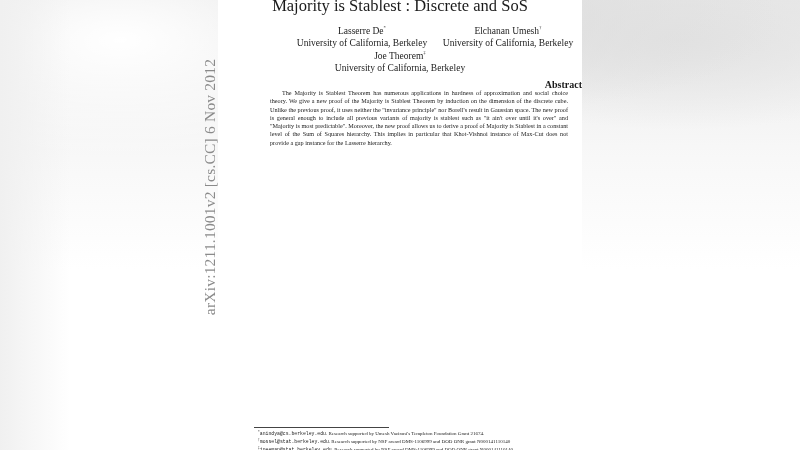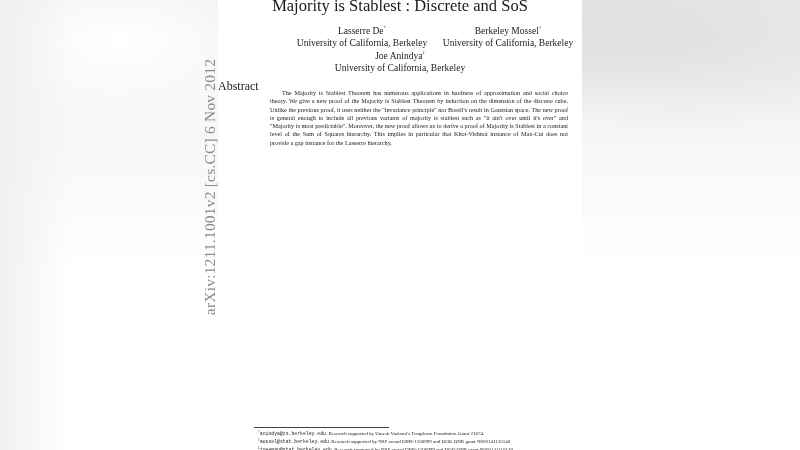--- a/index.html
+++ b/index.html
@@ -31,21 +31,21 @@
     }
     .author {
       position: absolute; text-align: center; font-size: 9.5px; line-height: 12px; color: #1a1a1a;
     }
     .author sup { font-size: 5px; vertical-align: 5px; }
     .a1 { left: 72px; width: 144px; top: 22px; }
     .a2 { left: 218px; width: 144px; top: 22px; }
     .a3 { left: 110px; width: 144px; top: 47px; }
     .abstract-h {
       position: absolute; left: 0; right: 0; top: 79px;
-      text-align: left; font-size: 12px; font-weight: normal; color: #1a1a1a;
+      text-align: right; font-size: 10px; font-weight: bold; color: #1a1a1a;
     }
     .abstract {
       position: absolute; left: 52px; width: 298px; top: 89px;
       font-size: 6.2px; line-height: 8.3px; color: #222;
       text-align: justify; text-indent: 12px;
     }
     .arxiv-stamp {
       position: absolute; left: -20px; top: 62px;
       width: 24px; height: 250px;
     }
@@ -76,25 +76,25 @@
     <span>arXiv:1211.1001v2  [cs.CC]  6 Nov 2012</span>
   </div>
 
   <div class="title">Majority is Stablest : Discrete and SoS</div>
 
   <div class="author a1">
     <div><span>Lasserre De</span><sup>*</sup></div>
     <div>University of California, Berkeley</div>
   </div>
   <div class="author a2">
-    <div><span>Berkeley Mossel</span><sup>†</sup></div>
+    <div><span>Elchanan Umesh</span><sup>†</sup></div>
     <div>University of California, Berkeley</div>
   </div>
   <div class="author a3">
-    <div><span>Joe Anindya</span><sup>‡</sup></div>
+    <div><span>Joe Theorem</span><sup>‡</sup></div>
     <div>University of California, Berkeley</div>
   </div>
 
   <div class="abstract-h">Abstract</div>
   <div class="abstract">The Majority is Stablest Theorem has numerous applications in hardness of approximation and social choice theory. We give a new proof of the Majority is Stablest Theorem by induction on the dimension of the discrete cube. Unlike the previous proof, it uses neither the "invariance principle" nor Borell's result in Gaussian space. The new proof is general enough to include all previous variants of majority is stablest such as "it ain't over until it's over" and "Majority is most predictable". Moreover, the new proof allows us to derive a proof of Majority is Stablest in a constant level of the Sum of Squares hierarchy. This implies in particular that Khot-Vishnoi instance of Max-Cut does not provide a gap instance for the Lasserre hierarchy.</div>
 
   <div class="fn-rule"></div>
   <div class="footnotes">
     <div class="fn"><sup>*</sup><span class="mono">anindya@cs.berkeley.edu</span><span>. Research supported by Umesh Vazirani's Templeton Foundation Grant 21674.</span></div>
     <div class="fn"><sup>†</sup><span class="mono">mossel@stat.berkeley.edu</span><span>. Research supported by NSF award DMS-1106999 and DOD ONR grant N000141110140</span></div>

